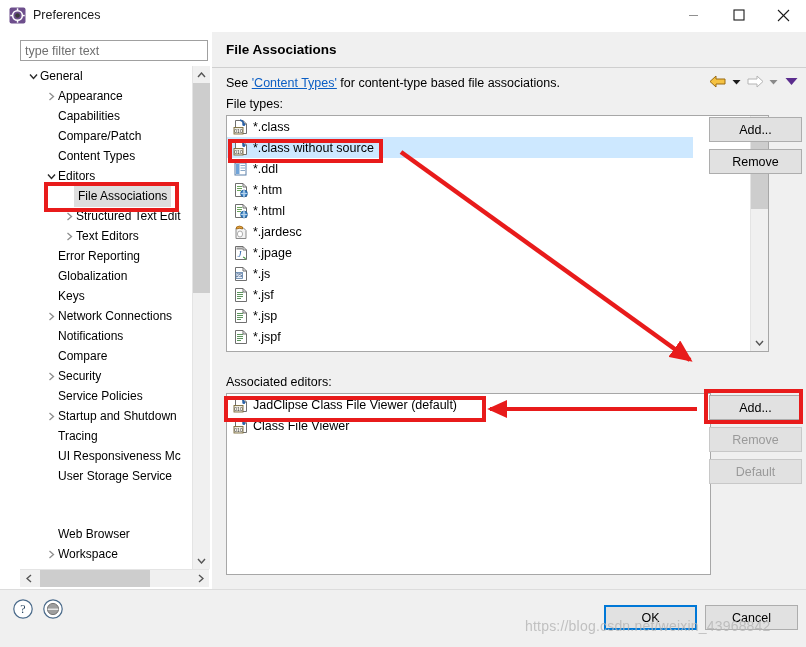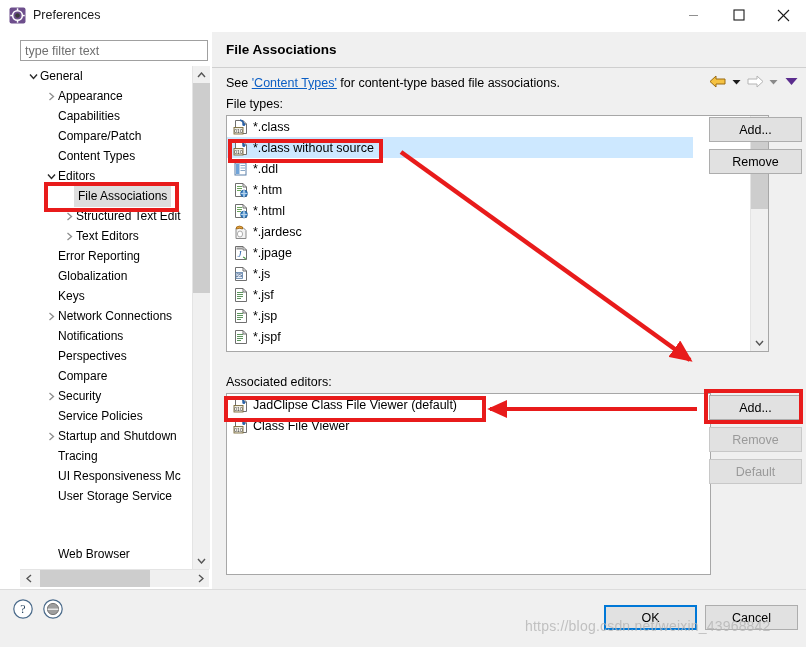--- a/index.html
+++ b/index.html
@@ -450,24 +450,20 @@
             </svg>
           </span>
           <span class="tree-label">Network Connections</span>
         </div>
         <div class="tree-row" style="padding-left: 24px;">
           <span class="tw"></span>
           <span class="tree-label">Notifications</span>
         </div>
         <div class="tree-row" style="padding-left: 24px;">
           <span class="tw"></span>
-          <span class="tree-label">Perspectives</span>
-        </div>
-        <div class="tree-row" style="padding-left: 24px;">
-          <span class="tw"></span>
           <span class="tree-label">Compare</span>
         </div>
         <div class="tree-row" style="padding-left: 24px;">
           <span class="tw">
             <svg width="9" height="9" viewBox="0 0 9 9">
               <polyline points="2.5,1 6.5,4.5 2.5,8" fill="none" stroke="#8d8d8d" stroke-width="1.3"></polyline>
             </svg>
           </span>
           <span class="tree-label">Security</span>
         </div>

